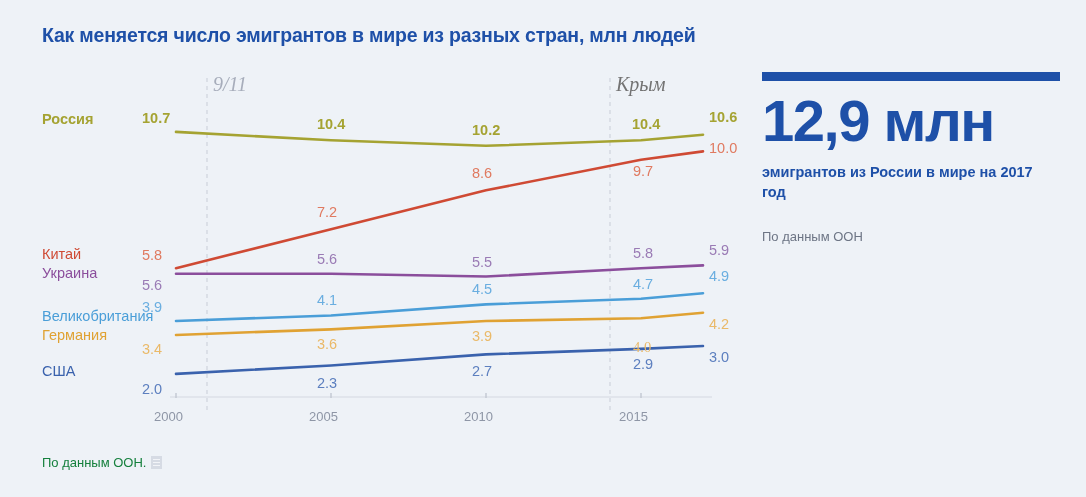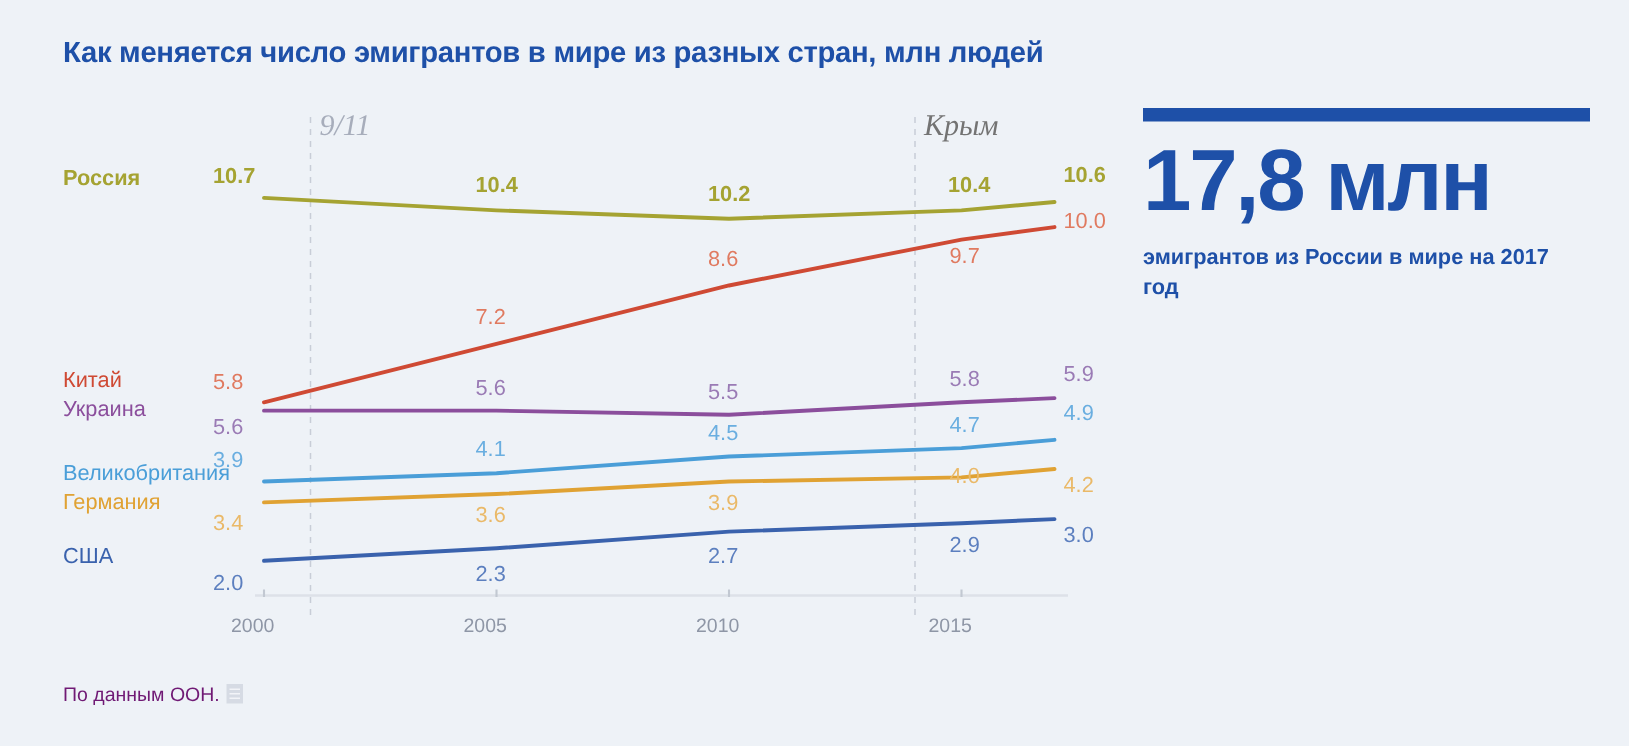--- a/index.html
+++ b/index.html
@@ -89,21 +89,21 @@
     white-space: nowrap;
     line-height: 1;
   }
 
   
   .footer-note {
     position: absolute;
     left: 42px;
     top: 456px;
     font-size: 13px;
-    color: #701a75;
+    color: #15803d;
     white-space: nowrap;
     line-height: 1;
   }
   .footer-glyph {
     display: inline-block;
     width: 11px;
     height: 13px;
     background: #d6dbe4;
     vertical-align: -2px;
     margin-left: 5px;
@@ -208,21 +208,21 @@
         <div class="val plain" style="color: rgb(154, 123, 181); left: 633px; top: 186.188px;">5.8</div>
         <div class="val plain" style="color: rgb(154, 123, 181); left: 709px; top: 183.406px;">5.9</div>
         <div class="val plain" style="color: rgb(106, 174, 224); left: 142px; top: 240.031px;">3.9</div>
         <div class="val plain" style="color: rgb(106, 174, 224); left: 317px; top: 233.469px;">4.1</div>
         <div class="val plain" style="color: rgb(106, 174, 224); left: 472px; top: 222.344px;">4.5</div>
         <div class="val plain" style="color: rgb(106, 174, 224); left: 633px; top: 216.781px;">4.7</div>
         <div class="val plain" style="color: rgb(106, 174, 224); left: 709px; top: 209.219px;">4.9</div>
         <div class="val plain" style="color: rgb(234, 185, 104); left: 142px; top: 281.938px;">3.4</div>
         <div class="val plain" style="color: rgb(234, 185, 104); left: 317px; top: 277.375px;">3.6</div>
         <div class="val plain" style="color: rgb(234, 185, 104); left: 472px; top: 269.031px;">3.9</div>
-        <div class="val plain" style="color: rgb(234, 185, 104); left: 633px; top: 251px;">4.0</div>
+        <div class="val plain" style="color: rgb(234, 185, 104); left: 633px; top: 280px; font-family: Liberation Serif, serif;">4.0</div>
         <div class="val plain" style="color: rgb(234, 185, 104); left: 709px; top: 256.688px;">4.2</div>
         <div class="val plain" style="color: rgb(92, 127, 191); left: 142px; top: 321.875px;">2.0</div>
         <div class="val plain" style="color: rgb(92, 127, 191); left: 317px; top: 315.531px;">2.3</div>
         <div class="val plain" style="color: rgb(92, 127, 191); left: 472px; top: 304.406px;">2.7</div>
         <div class="val plain" style="color: rgb(92, 127, 191); left: 633px; top: 296.844px;">2.9</div>
         <div class="val plain" style="color: rgb(92, 127, 191); left: 709px; top: 290.062px;">3.0</div>
       </div>
     <div id="event-annotations">
         <div class="event-note" style="color: rgb(167, 173, 187); left: 213px; top: 14px;">9/11</div>
         <div class="event-note" style="color: #737373; left: 616px; top: 14px;">Крым</div>
@@ -234,17 +234,18 @@
         <div class="xtick" style="left: 619px; top: 350px;">2015</div>
       </div>
   </div>
 
   <div class="footer-note">
     <span>По данным ООН.</span><span class="footer-glyph"></span>
   </div>
 
   <div class="side-panel">
     <div class="side-rule"></div>
-    <div class="side-big">17,8 млн</div>
+    <div class="side-big">12,9 млн</div>
     <div class="side-sub">эмигрантов из России в мире на 2017 год</div>
+    <div class="side-source">По данным ООН</div>
   </div>
 
 </div>
 
 </body></html>

